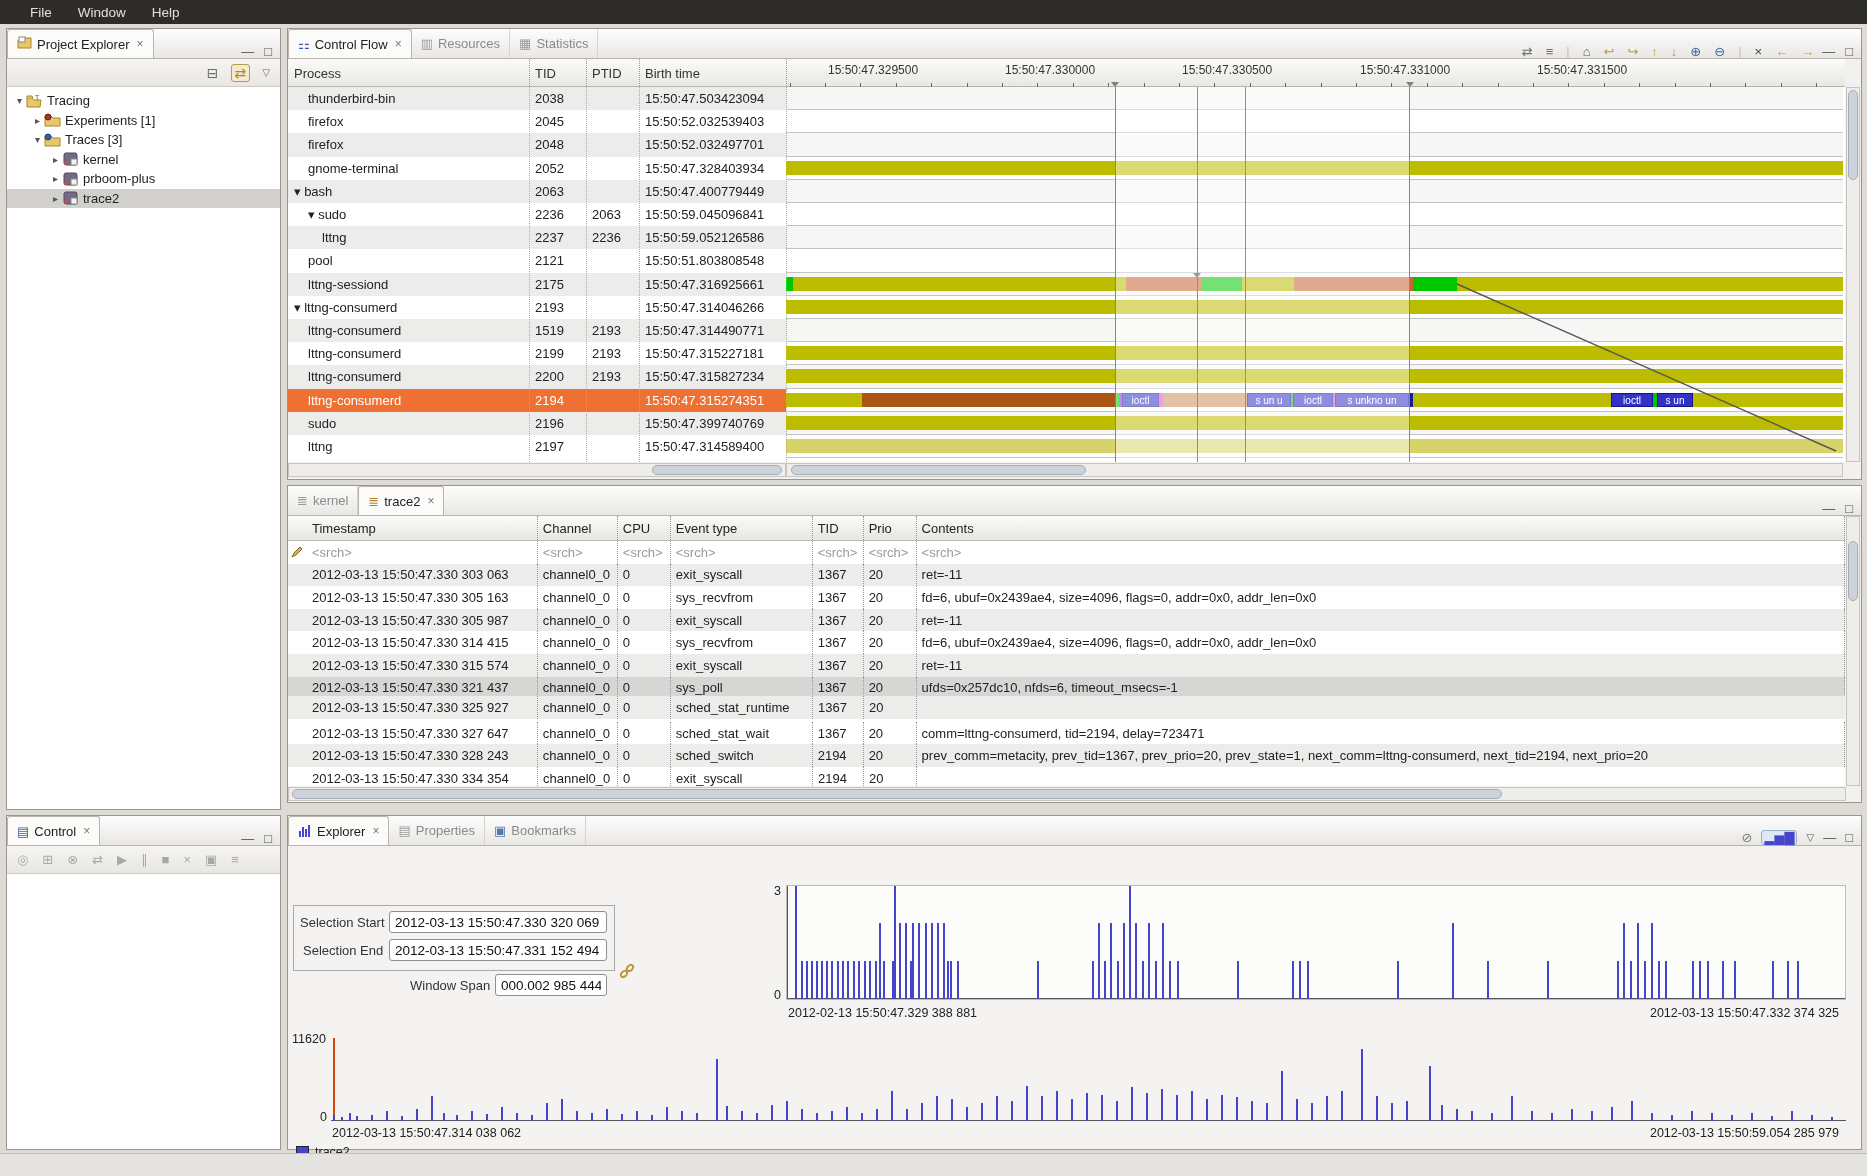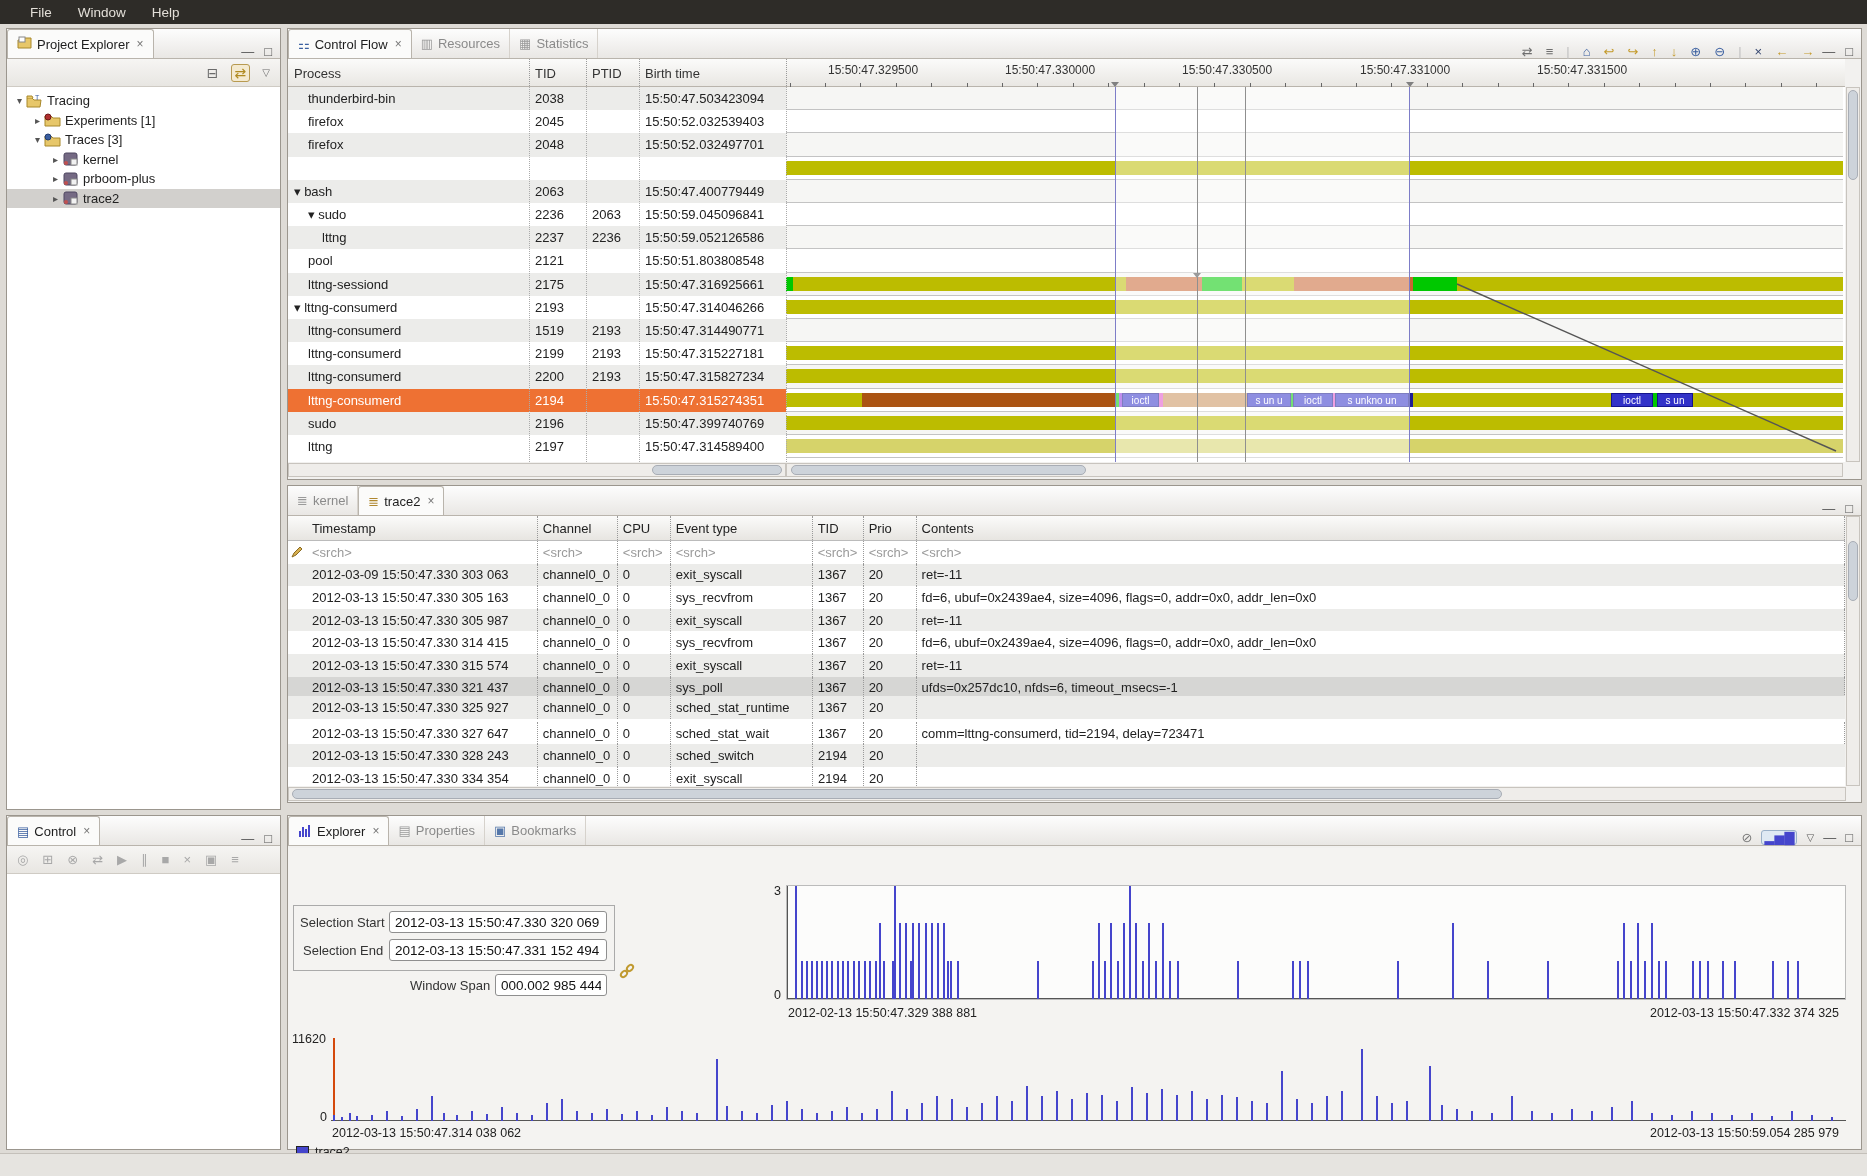--- a/index.html
+++ b/index.html
@@ -319,20 +319,26 @@
           <div class="cf-cell" style="width:147px">15:50:52.032539403</div>
         </div>
         <div class="tl-row" style="top:23.2px"></div>
         <div class="cf-trow alt" style="top:46.4px">
           <div class="cf-cell" style="width:241px;padding-left:20px">firefox</div>
           <div class="cf-cell" style="width:57px">2048</div>
           <div class="cf-cell" style="width:53px"></div>
           <div class="cf-cell" style="width:147px">15:50:52.032497701</div>
         </div>
         <div class="tl-row alt" style="top:46.4px"></div>
+        <div class="cf-trow" style="top:69.6px">
+          <div class="cf-cell" style="width:241px;padding-left:20px">gnome-terminal</div>
+          <div class="cf-cell" style="width:57px">2052</div>
+          <div class="cf-cell" style="width:53px"></div>
+          <div class="cf-cell" style="width:147px">15:50:47.328403934</div>
+        </div>
         <div class="tl-row" style="top:69.6px">
           <div class="tl-seg" style="left:0px;width:1057px;background:#bcbc00"></div>
         </div>
         <div class="cf-trow alt" style="top:92.8px">
           <div class="cf-cell" style="width:241px;">▾ bash</div>
           <div class="cf-cell" style="width:57px">2063</div>
           <div class="cf-cell" style="width:53px"></div>
           <div class="cf-cell" style="width:147px">15:50:47.400779449</div>
         </div>
         <div class="tl-row alt" style="top:92.8px"></div>
@@ -511,21 +517,21 @@
           <div class="ev-cell ev-filter" style="width:231px">&lt;srch&gt;</div>
           <div class="ev-cell ev-filter" style="width:80px">&lt;srch&gt;</div>
           <div class="ev-cell ev-filter" style="width:53px">&lt;srch&gt;</div>
           <div class="ev-cell ev-filter" style="width:142px">&lt;srch&gt;</div>
           <div class="ev-cell ev-filter" style="width:51px">&lt;srch&gt;</div>
           <div class="ev-cell ev-filter" style="width:53px">&lt;srch&gt;</div>
           <div class="ev-cell ev-filter" style="width:929px">&lt;srch&gt;</div>
         </div>
         <div class="ev-row alt" style="left:0;top:47.6px;right:0;height:22.6px">
           <div style="width:19px;height:100%"></div>
-          <div class="ev-cell" style="width:231px">2012-03-09 15:50:47.330 303 063</div>
+          <div class="ev-cell" style="width:231px">2012-03-13 15:50:47.330 303 063</div>
           <div class="ev-cell" style="width:80px">channel0_0</div>
           <div class="ev-cell" style="width:53px">0</div>
           <div class="ev-cell" style="width:142px">exit_syscall</div>
           <div class="ev-cell" style="width:51px">1367</div>
           <div class="ev-cell" style="width:53px">20</div>
           <div class="ev-cell" style="width:929px">ret=-11</div>
         </div>
         <div class="ev-row" style="left:0;top:70.2px;right:0;height:22.6px">
           <div style="width:19px;height:100%"></div>
           <div class="ev-cell" style="width:231px">2012-03-13 15:50:47.330 305 163</div>
@@ -596,20 +602,21 @@
           <div class="ev-cell" style="width:929px">comm=lttng-consumerd, tid=2194, delay=723471</div>
         </div>
         <div class="ev-row alt" style="left:0;top:228.4px;right:0;height:22.6px">
           <div style="width:19px;height:100%"></div>
           <div class="ev-cell" style="width:231px">2012-03-13 15:50:47.330 328 243</div>
           <div class="ev-cell" style="width:80px">channel0_0</div>
           <div class="ev-cell" style="width:53px">0</div>
           <div class="ev-cell" style="width:142px">sched_switch</div>
           <div class="ev-cell" style="width:51px">2194</div>
           <div class="ev-cell" style="width:53px">20</div>
+          <div class="ev-cell" style="width:929px">prev_comm=metacity, prev_tid=1367, prev_prio=20, prev_state=1, next_comm=lttng-consumerd, next_tid=2194, next_prio=20</div>
         </div>
         <div class="ev-row" style="left:0;top:251.0px;right:0;height:22.6px">
           <div style="width:19px;height:100%"></div>
           <div class="ev-cell" style="width:231px">2012-03-13 15:50:47.330 334 354</div>
           <div class="ev-cell" style="width:80px">channel0_0</div>
           <div class="ev-cell" style="width:53px">0</div>
           <div class="ev-cell" style="width:142px">exit_syscall</div>
           <div class="ev-cell" style="width:51px">2194</div>
           <div class="ev-cell" style="width:53px">20</div>
         </div>

